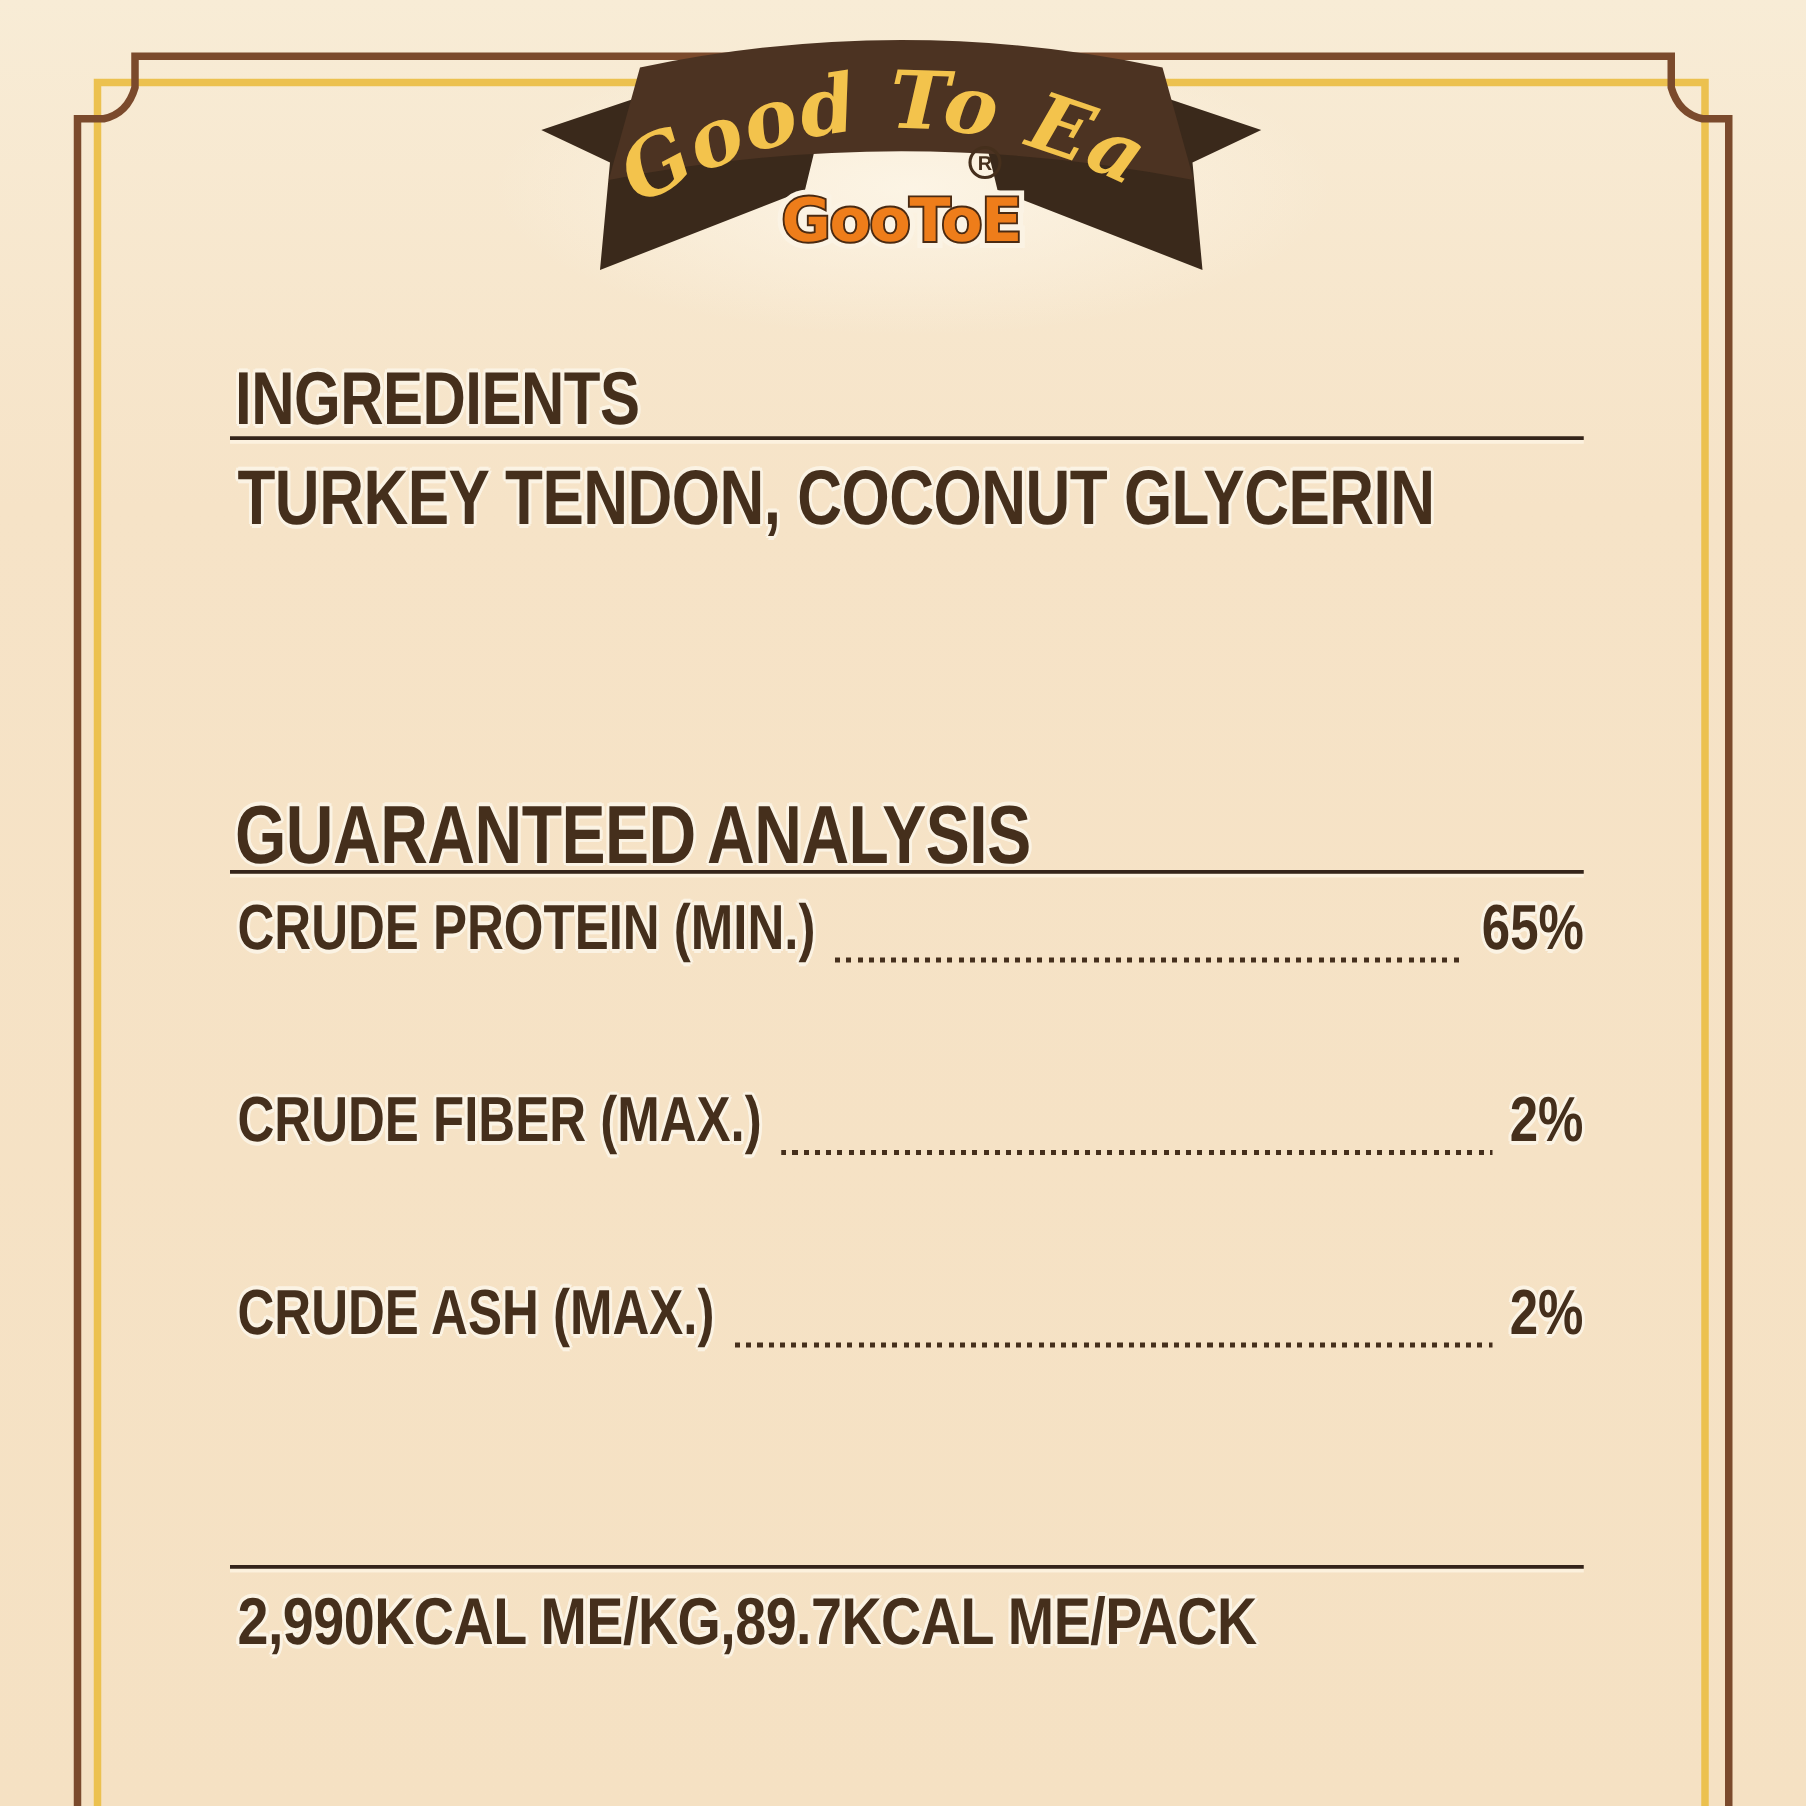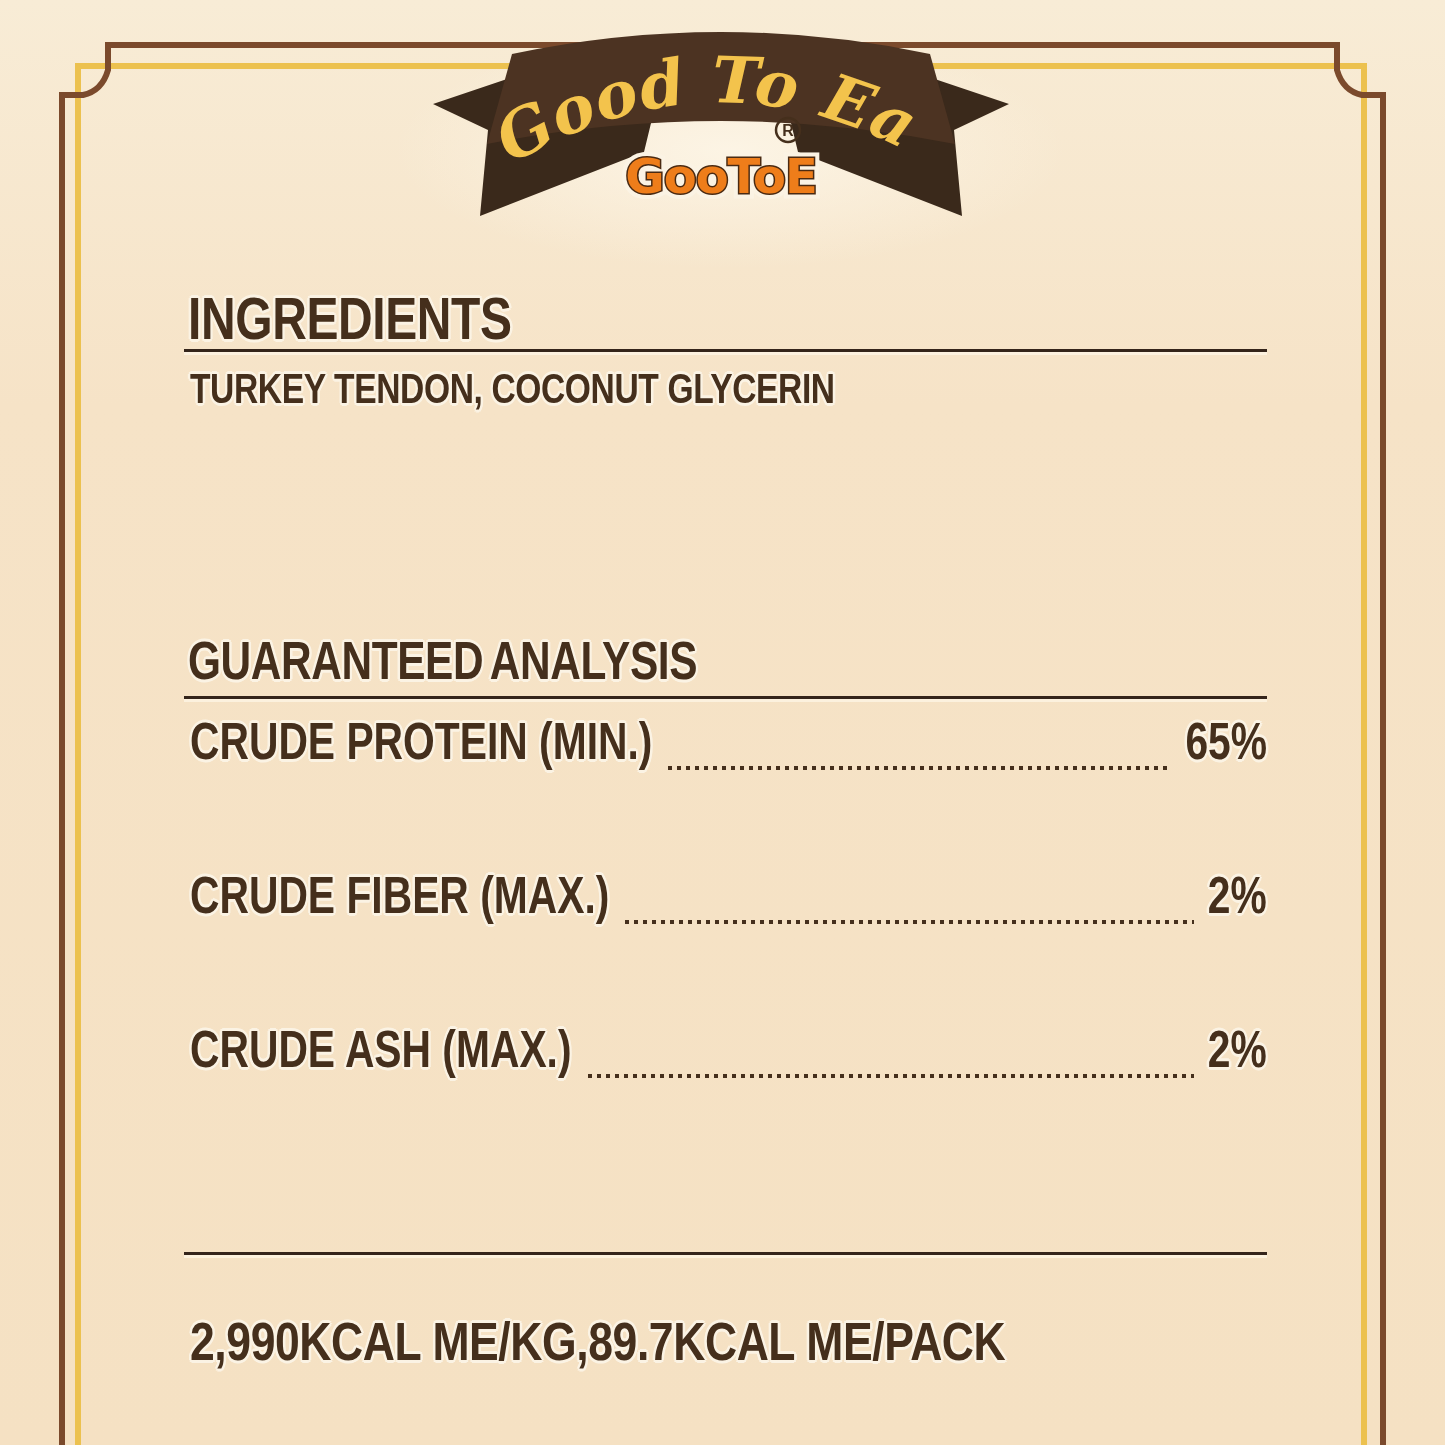--- a/index.html
+++ b/index.html
@@ -29,35 +29,35 @@
     text-shadow:
       3px 0 0 var(--outline), -3px 0 0 var(--outline),
       0 3px 0 var(--outline), 0 -3px 0 var(--outline),
       2px 2px 0 var(--outline), -2px 2px 0 var(--outline),
       2px -2px 0 var(--outline), -2px -2px 0 var(--outline);
   }
   .cond{display:inline-block; transform:scaleX(0.8); transform-origin:left top; white-space:nowrap;}
 
   .sec-heading{position:absolute; left:0; font-weight:bold; letter-spacing:-0.5px; word-spacing:-4px; line-height:1;}
   #ing-heading{top:289px; font-size:60px;}
-  #ga-heading{top:634px; font-size:53px;}
+  #ga-heading{top:634px; font-size:66px;}
   #cal-heading{top:1194px; font-size:53px;}
   #cal-heading .cal-note{font-size:36px; margin-left:14px;}
 
   .sec-rule{
     position:absolute; left:-4px; width:1083px; height:3px;
     background:var(--rule); box-shadow:0 3px 0 rgba(253,245,230,.75);
   }
   #rule-ingredients{top:349px;}
   #rule-analysis{top:696px;}
   #rule-calories{top:1252px;}
 
   .sec-body{position:absolute; left:2px; font-weight:bold; line-height:1; letter-spacing:-0.5px;}
-  #ing-body{top:368px; font-size:42px;}
-  #cal-body{top:1271px; font-size:53px;margin-top:44px;}
+  #ing-body{top:368px; font-size:62px;}
+  #cal-body{top:1271px; font-size:53px;}
   #cal-body .cond{transform:scaleX(0.84);}
 
   .ga-row{position:absolute; left:2px; width:1077px; height:58px;}
   .ga-row .row-label{position:absolute; left:0; top:0; font-size:51px; font-weight:bold; line-height:1; transform-origin:left top;}
   .ga-row .row-value{position:absolute; right:0; top:0; font-size:51px; font-weight:bold; line-height:1; transform:scaleX(0.8); transform-origin:right top;}
   .ga-row .leader{
     position:absolute; bottom:4px; height:4px;
     background:repeating-linear-gradient(90deg, var(--text) 0 4px, transparent 4px 9px);
   }
   #ga-row-0{top:716px;} #ga-row-1{top:793px;} #ga-row-2{top:870px;} #ga-row-3{top:947px;} #ga-row-4{top:1024px;}

